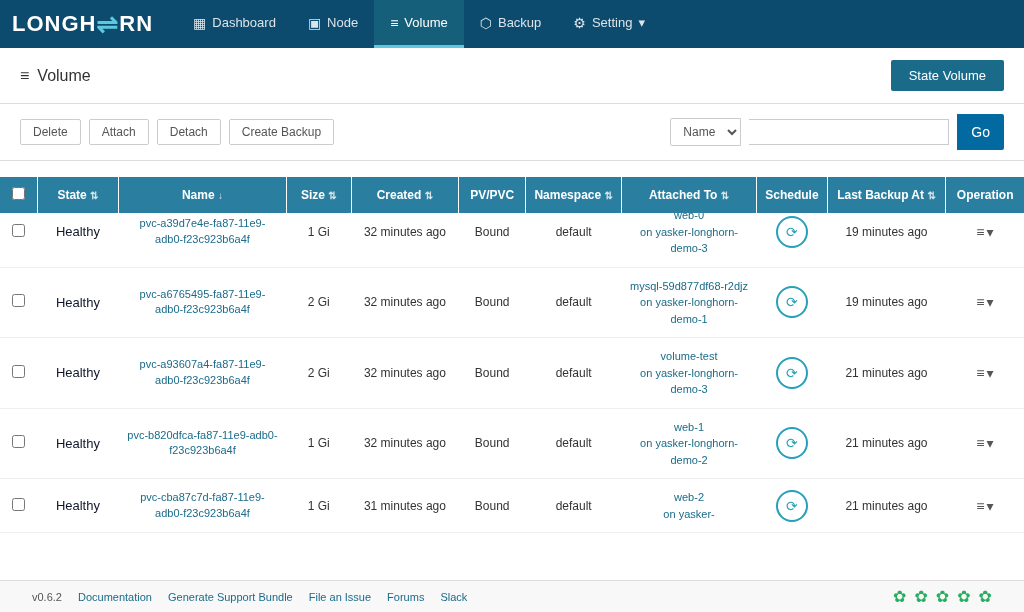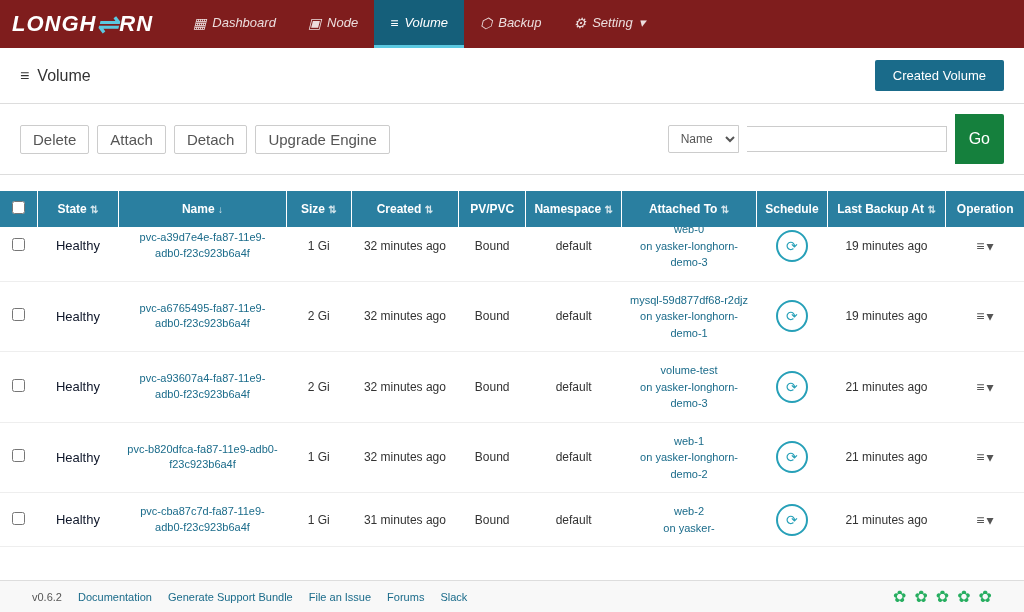--- a/index.html
+++ b/index.html
@@ -1,38 +1,38 @@
 <!DOCTYPE html>
 <html><head>
   <meta charset="utf-8">
   <style>
     * { box-sizing: border-box; margin: 0; padding: 0; }
     body { font-family: Arial, sans-serif; font-size: 13px; background: #f5f5f5; color: #333; width: 1024px; height: 612px; overflow: hidden; display: flex; flex-direction: column; }
 
     
-    .navbar { background: #7f1d1d; display: flex; align-items: center; height: 48px; padding: 0 12px; flex-shrink: 0; font-style: italic; }
+    .navbar { background: #0c4a6e; display: flex; align-items: center; height: 48px; padding: 0 12px; flex-shrink: 0; }
     .logo { color: white; font-size: 22px; font-weight: bold; letter-spacing: 1px; margin-right: 24px; display: flex; align-items: center; }
     .logo-arrow { color: #5bc8e0; font-size: 26px; }
     .nav-items { display: flex; align-items: center; gap: 0; }
     .nav-item { color: rgba(255,255,255,0.85); padding: 0 16px; height: 48px; display: flex; align-items: center; gap: 6px; cursor: pointer; font-size: 13px; text-decoration: none; border-bottom: 3px solid transparent; }
     .nav-item.active { background: #155f7a; border-bottom: 3px solid #5bc8e0; color: white; }
     .nav-icon { font-size: 14px; }
 
     
     .page-header { background: white; border-bottom: 1px solid #ddd; padding: 12px 20px; display: flex; align-items: center; justify-content: space-between; flex-shrink: 0; }
     .page-title { font-size: 16px; color: #333; display: flex; align-items: center; gap: 8px; }
     .create-volume-btn { background: #1a6b8a; color: white; border: none; padding: 8px 18px; cursor: pointer; font-size: 13px; border-radius: 2px; }
 
     
     .toolbar { background: white; padding: 10px 20px; display: flex; align-items: center; gap: 8px; border-bottom: 1px solid #ddd; flex-shrink: 0; }
-    .toolbar-btn { background: white; border: 1px solid #ccc; padding: 5px 12px; cursor: pointer; font-size: 15px; border-radius: 2px; color: #555; }
+    .toolbar-btn { background: white; border: 1px solid #ccc; padding: 5px 12px; cursor: pointer; font-size: 12px; border-radius: 2px; color: #555; }
     .toolbar-spacer { flex: 1; }
     .search-select { border: 1px solid #ccc; padding: 5px 8px; font-size: 12px; border-radius: 2px 0 0 2px; color: #555; background: white; cursor: pointer; }
     .search-input { border: 1px solid #ccc; border-left: none; padding: 5px 8px; font-size: 12px; width: 200px; outline: none; }
-    .go-btn { background: #15803d; color: white; border: none; padding: 16px 14px; cursor: pointer; font-size: 16px; border-radius: 0 2px 2px 0; }
+    .go-btn { background: #0369a1; color: white; border: none; padding: 10px 14px; cursor: pointer; font-size: 14px; border-radius: 0 2px 2px 0; }
 
     
     .table-container { background: white; flex: 1; overflow-y: auto; }
     table { width: 100%; border-collapse: collapse; }
     thead { background: #2a7fa0; color: white; position: sticky; top: 16px; z-index: 10; }
     thead th { padding: 10px 8px; text-align: center; font-size: 12px; font-weight: 600; white-space: nowrap; border-right: 1px solid rgba(255,255,255,0.15); }
     thead th:last-child { border-right: none; }
     .th-checkbox { width: 40px; }
     .th-state { width: 90px; }
     .th-name { width: 200px; }
@@ -93,28 +93,28 @@
       <span>▾</span>
     </a>
   </div>
 </nav>
 
 <div class="page-header">
   <div class="page-title">
     <span>≡</span>
     <span>Volume</span>
   </div>
-  <button class="create-volume-btn">Created Volume</button>
+  <button class="create-volume-btn">State Volume</button>
 </div>
 
 <div class="toolbar">
   <button class="toolbar-btn">Delete</button>
   <button class="toolbar-btn">Attach</button>
   <button class="toolbar-btn">Detach</button>
-  <button class="toolbar-btn">Upgrade Engine</button>
+  <button class="toolbar-btn">Create Backup</button>
   <div class="toolbar-spacer"></div>
   <select class="search-select">
     <option>Name</option>
   </select>
   <input class="search-input" type="text" style="">
   <button class="go-btn">Go</button>
 </div>
 
 <div class="table-container">
   <table>

